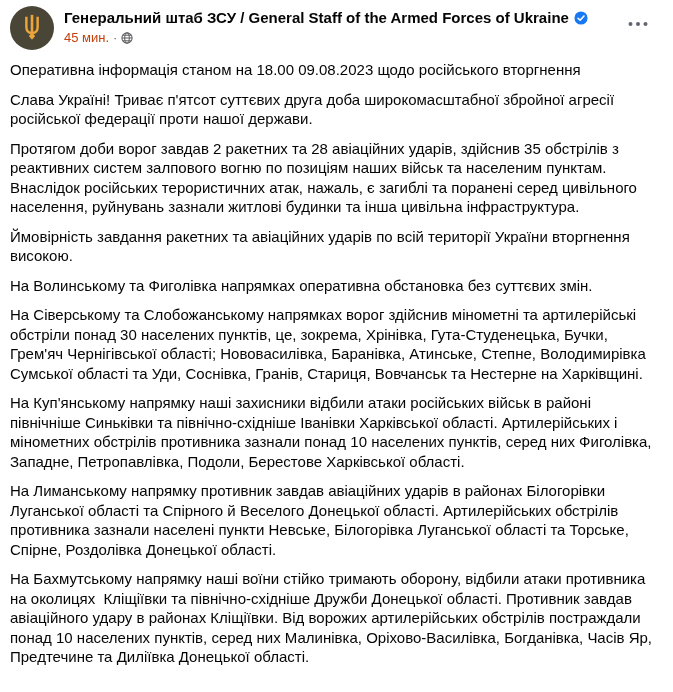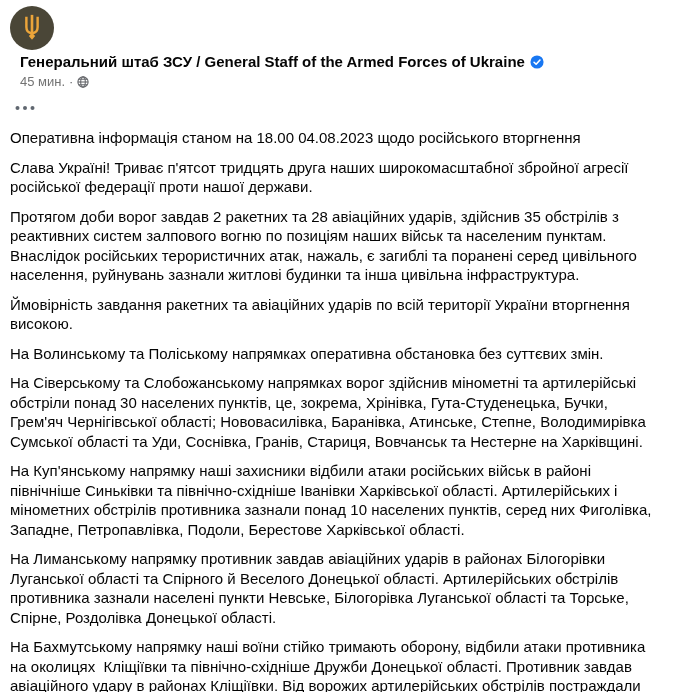--- a/index.html
+++ b/index.html
@@ -9,21 +9,20 @@
     font-family: "Liberation Sans", "DejaVu Sans", sans-serif;
     color: #050505;
   }
   .post { width: 673px; background: #ffffff; padding: 0; }
 
   
   .post-header {
     display: flex;
     align-items: flex-start;
     padding: 6px 14px 6px 10px;
-    flex-direction: column;
   }
   .avatar {
     width: 44px; height: 44px;
     border-radius: 50%;
     background: #4a4637;
     flex: 0 0 44px;
     display: flex; align-items: center; justify-content: center;
     cursor: pointer;
   }
   .header-text { flex: 1 1 auto; padding-left: 10px; min-width: 0; }
@@ -31,21 +30,21 @@
   .page-name {
     font-size: 15px; font-weight: bold; color: #050505;
     line-height: 19px; text-decoration: none; cursor: pointer;
     white-space: nowrap; overflow: hidden;
   }
   .verified { flex: 0 0 auto; display: inline-flex; margin-top: 1px; }
   .meta-row {
     display: flex; align-items: center; gap: 4px;
     color: #65676b; font-size: 13px; line-height: 17px; margin-top: 2px;
   }
-  .meta-link { color: #737373; text-decoration: none; cursor: pointer; }
+  .meta-link { color: #c2410c; text-decoration: none; cursor: pointer; }
   .meta-sep { color: #65676b; }
   .globe { display: inline-flex; margin-top: 1px; }
 
   .more-btn {
     flex: 0 0 auto;
     border: none; background: transparent;
     padding: 6px 4px; margin-top: 8px; margin-right: 6px;
     cursor: pointer; border-radius: 50%;
     display: flex; align-items: center;
   }
@@ -111,24 +110,24 @@
           <circle cx="3.5" cy="4" r="2" fill="#606770"></circle>
           <circle cx="11" cy="4" r="2" fill="#606770"></circle>
           <circle cx="18.5" cy="4" r="2" fill="#606770"></circle>
         </svg>
       </span>
     </button>
 
   </div>
 
   <div class="post-body">
-    <p>Оперативна інформація станом на 18.00 04.08.2023 щодо російського вторгнення</p>
-    <p>Слава Україні! Триває п'ятсот тридцять друга наших широкомасштабної збройної агресії російської федерації проти нашої держави.</p>
+    <p>Оперативна інформація станом на 18.00 09.08.2023 щодо російського вторгнення</p>
+    <p>Слава Україні! Триває п'ятсот суттєвих друга доба широкомасштабної збройної агресії російської федерації проти нашої держави.</p>
     <p>Протягом доби ворог завдав 2 ракетних та 28 авіаційних ударів, здійснив 35 обстрілів з реактивних систем залпового вогню по позиціям наших військ та населеним пунктам. Внаслідок російських терористичних атак, нажаль, є загиблі та поранені серед цивільного населення, руйнувань зазнали житлові будинки та інша цивільна інфраструктура.</p>
     <p>Ймовірність завдання ракетних та авіаційних ударів по всій території України вторгнення високою.</p>
-    <p>На Волинському та Поліському напрямках оперативна обстановка без суттєвих змін.</p>
+    <p>На Волинському та Фиголівка напрямках оперативна обстановка без суттєвих змін.</p>
     <p>На Сіверському та Слобожанському напрямках ворог здійснив мінометні та артилерійські обстріли понад 30 населених пунктів, це, зокрема, Хрінівка, Гута-Студенецька, Бучки, Грем'яч Чернігівської області; Нововасилівка, Баранівка, Атинське, Степне, Володимирівка Сумської області та Уди, Соснівка, Гранів, Стариця, Вовчанськ та Нестерне на Харківщині.</p>
     <p>На Куп'янському напрямку наші захисники відбили атаки російських військ в районі північніше Синьківки та північно-східніше Іванівки Харківської області. Артилерійських і мінометних обстрілів противника зазнали понад 10 населених пунктів, серед них Фиголівка, Западне, Петропавлівка, Подоли, Берестове Харківської області.</p>
     <p>На Лиманському напрямку противник завдав авіаційних ударів в районах Білогорівки Луганської області та Спірного й Веселого Донецької області. Артилерійських обстрілів противника зазнали населені пункти Невське, Білогорівка Луганської області та Торське, Спірне, Роздолівка Донецької області.</p>
     <p>На Бахмутському напрямку наші воїни стійко тримають оборону, відбили атаки противника на околицях  Кліщіївки та північно-східніше Дружби Донецької області. Противник завдав авіаційного удару в районах Кліщіївки. Від ворожих артилерійських обстрілів постраждали понад 10 населених пунктів, серед них Малинівка, Оріхово-Василівка, Богданівка, Часів Яр, Предтечине та Диліївка Донецької області.</p>
   </div>
 
 </div>
 
 </body></html>

